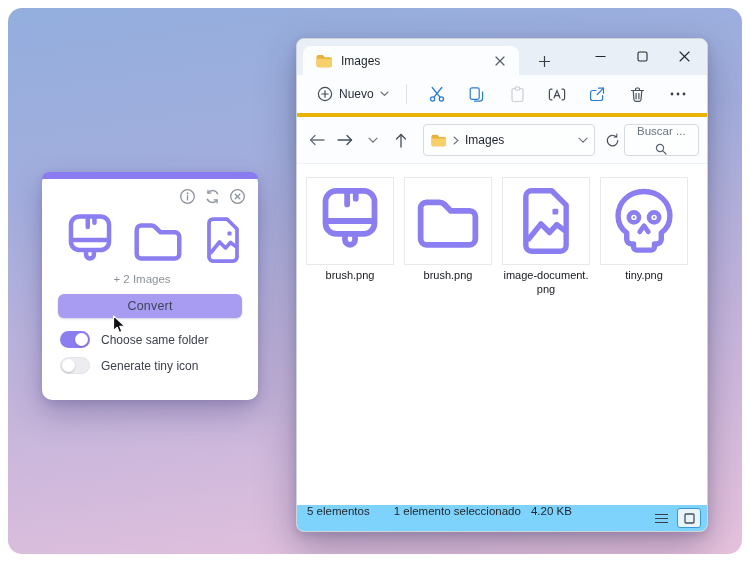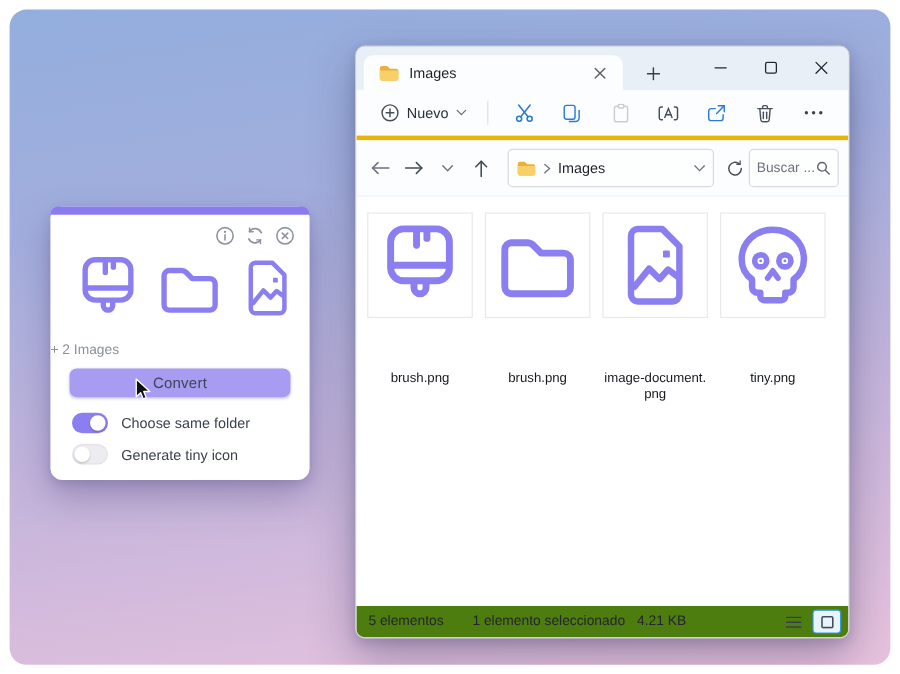--- a/index.html
+++ b/index.html
@@ -18,21 +18,21 @@
     position:absolute;left:34px;top:164px;width:216px;height:228px;
     background:#ffffff;border-radius:10px;
     box-shadow:0 14px 30px rgba(70,60,120,.35),0 3px 8px rgba(70,60,120,.18);
   }
   .converter .top-strip{height:7px;border-radius:10px 10px 0 0;background:#8a7cf0;}
   .converter .hdr-icons{display:flex;justify-content:flex-end;gap:8px;padding:9px 12px 0 0;}
   .converter .hdr-icons .cbtn{width:17px;height:17px;display:flex;align-items:center;justify-content:center;cursor:default;}
   .panel-icons{display:flex;align-items:center;justify-content:flex-start;gap:12px;padding:6px 0 0 20px;}
   .panel-icons svg{width:56px;height:56px;}
   .panel-icons .pi-image{width:50px;height:58px;}
-  .extra-count{text-align:left;padding-right:16px;margin-top:17px;font-size:11.5px;color:#8b919b;}
+  .extra-count{text-align:center;padding-right:16px;margin-top:4px;font-size:11.5px;color:#8b919b;}
   .convert-btn{
     margin:9px 16px 0 16px;height:24px;border-radius:6px;background:#a89bf2;
     display:flex;align-items:center;justify-content:center;
     font-size:12.5px;color:#3d4654;letter-spacing:.2px;cursor:pointer;
     box-shadow:0 1px 2px rgba(80,70,140,.25);
   }
   .toggle-list{margin-top:13px;display:flex;flex-direction:column;gap:9px;padding-left:18px;}
   .toggle-row{display:flex;align-items:center;gap:11px;}
   .switch{width:30px;height:17px;border-radius:9px;position:relative;flex:0 0 auto;cursor:pointer;}
   .switch.on{background:#8b7ef0;}
@@ -76,33 +76,33 @@
   }
   .nav-btn{width:28px;height:28px;display:flex;align-items:center;justify-content:center;border-radius:4px;cursor:pointer;flex:0 0 auto;}
   .crumb-box{
     margin-left:8px;height:30px;flex:0 0 auto;width:158px;border:1px solid #d6dbe2;border-radius:4px;
     background:#fdfefe;display:flex;align-items:center;padding:0 6px;gap:6px;cursor:text;
   }
   .crumb-text{font-size:12px;color:#1d222a;flex:1;}
   .refresh-btn{width:28px;height:28px;margin-left:6px;display:flex;align-items:center;justify-content:center;border-radius:4px;cursor:pointer;}
   .search-box{
     margin-left:auto;height:30px;width:76px;border:1px solid #d6dbe2;border-radius:4px;
-    background:#fdfefe;display:flex;align-items:center;justify-content:space-between;padding:0 6px;cursor:text;
+    background:#fdfefe;display:flex;align-items:center;justify-content:space-between;padding:0 6px;cursor:text;flex-direction:column;
   }
   .search-ph{font-size:11.5px;color:#6c737d;white-space:nowrap;overflow:hidden;}
 
   .content{flex:1;background:#ffffff;padding:10px 6px;display:flex;flex-wrap:wrap;align-content:flex-start;gap:8px 4px;}
-  .tile{width:94px;display:flex;flex-direction:column;align-items:center;padding:3px 0 4px 0;border-radius:4px;cursor:pointer;gap:40px;}
+  .tile{width:94px;display:flex;flex-direction:column;align-items:center;padding:3px 0 4px 0;border-radius:4px;cursor:pointer;}
   .tile .thumb{width:86px;height:86px;background:#ffffff;border:1px solid #e9e9e9;display:flex;align-items:center;justify-content:center;}
   .tile .thumb svg{width:72px;height:72px;}
   .tile .file-label{margin-top:4px;width:88px;font-size:11px;line-height:1.25;color:#16191f;text-align:center;word-break:break-all;}
   .tile.selected{background:#cde4f6;border:1px solid #b3d3ee;padding:2px 0 3px 0;width:92px;}
   .tile.selected .thumb{background:rgba(255,255,255,.42);border-color:#bcd6ec;}
 
-  .statusbar{height:26px;background:#4d7c0f;display:flex;align-items:center;padding:0 6px 0 10px;flex:0 0 auto;}
+  .statusbar{height:26px;background:#7dd3fc;display:flex;padding:0 6px 0 10px;flex:0 0 auto;}
   .status-text{font-size:11.5px;color:#23262c;}
   .st-sel{margin-left:24px;}
   .st-size{margin-left:10px;}
   .view-btns{margin-left:auto;display:flex;align-items:center;gap:5px;}
   .view-btn{display:flex;align-items:center;justify-content:center;width:22px;height:18px;border-radius:3px;cursor:pointer;}
   .view-btn.active{border:1.5px solid #3a9ad9;background:#e8f4fc;}
 
   .cursor{position:absolute;z-index:50;pointer-events:none;}
 </style>
 </head>
@@ -436,21 +436,21 @@
               <use href="#icon-skull"></use>
             </svg>
     </div>
     <div class="file-label">tiny.png</div>
   </div>
       </div>
 
     <div class="statusbar">
       <span class="status-text">5 elementos</span>
       <span class="status-text st-sel">1 elemento seleccionado</span>
-      <span class="status-text st-size">4.21 KB</span>
+      <span class="status-text st-size">4.20 KB</span>
       <div class="view-btns">
         <div class="view-btn">
           <svg width="13" height="11" viewBox="0 0 13 11">
             <g stroke="#3a4048" stroke-width="1.2">
                 <line x1="0" y1="1.5" x2="13" y2="1.5"></line>
                 <line x1="0" y1="5.5" x2="13" y2="5.5"></line>
                 <line x1="0" y1="9.5" x2="13" y2="9.5"></line>
               </g>
           </svg>
         </div>

